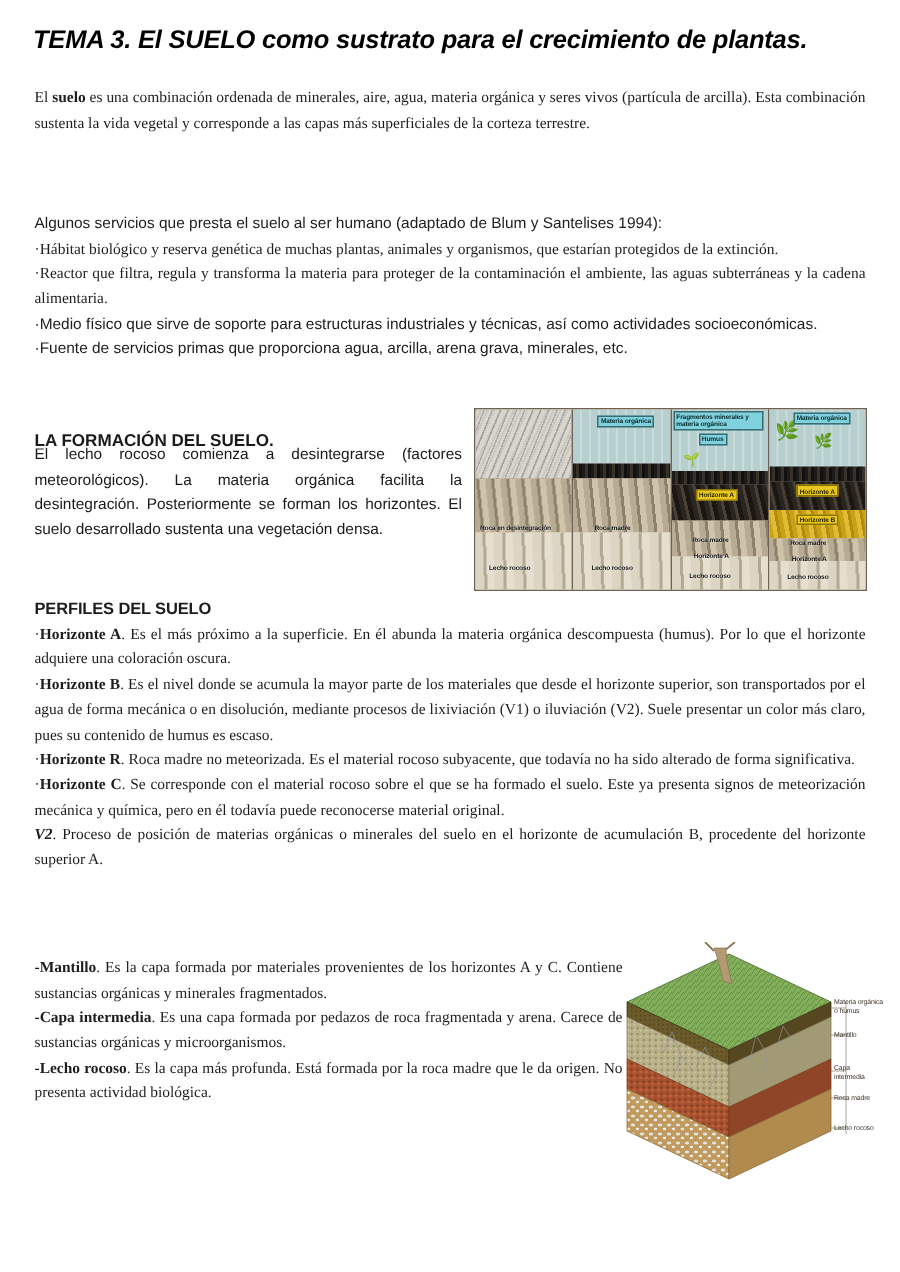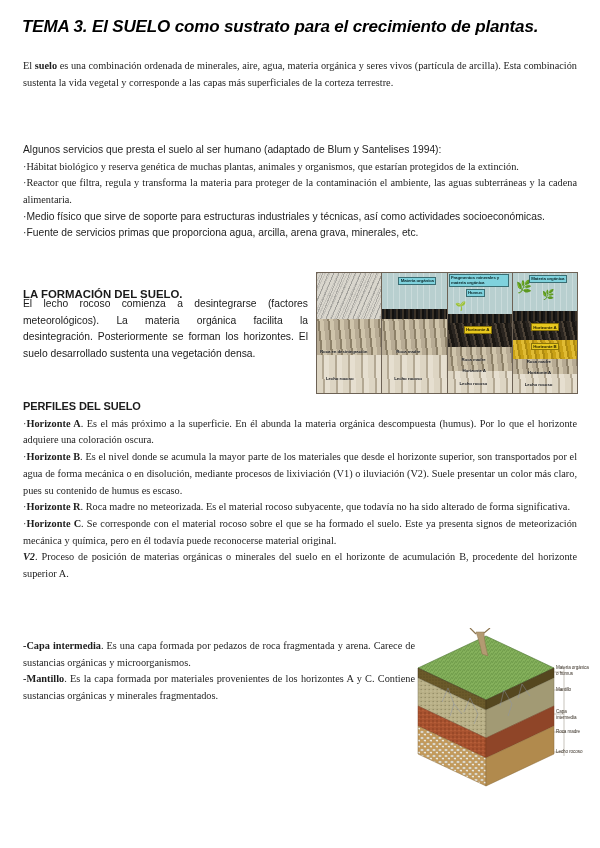--- a/index.html
+++ b/index.html
@@ -291,22 +291,23 @@
 
     <p class="jst"><span>·</span><b>Horizonte R</b><span>. Roca madre no meteorizada. Es el material rocoso subyacente, que todavía no ha sido alterado de forma significativa.</span></p>
 
     <p class="jst"><span>·</span><b>Horizonte C</b><span>. Se corresponde con el material rocoso sobre el que se ha formado el suelo. Este ya presenta signos de meteorización mecánica y química, pero en él todavía puede reconocerse material original.</span></p>
 
 
     <p class="jst"><b style="font-style:italic;">V2</b><span>. Proceso de posición de materias orgánicas o minerales del suelo en el horizonte de acumulación B, procedente del horizonte superior A.</span></p>
   </div>
 
   <div class="body-col" style="top:638px;width:392px;">
+    <p class="jst"><b>-Mantillo</b><span>. Es la capa formada por materiales provenientes de los horizontes A y C. Contiene sustancias orgánicas y minerales fragmentados.</span></p>
     <p class="jst"><b>-Capa intermedia</b><span>. Es una capa formada por pedazos de roca fragmentada y arena. Carece de sustancias orgánicas y microorganismos.</span></p>
-    <p class="jst"><b>-Mantillo</b><span>. Es la capa formada por materiales provenientes de los horizontes A y C. Contiene sustancias orgánicas y minerales fragmentados.</span></p>
+    <p class="jst"><b>-Lecho rocoso</b><span>. Es la capa más profunda. Está formada por la roca madre que le da origen. No presenta actividad biológica.</span></p>
   </div>
 
   <div id="fig-block">
     <svg viewBox="0 0 170 160" xmlns="http://www.w3.org/2000/svg">
       <defs>
         <pattern id="pGrass" width="4" height="4" patternUnits="userSpaceOnUse">
           <rect width="4" height="4" fill="#85b15c"></rect>
           <path d="M0 3 L2 0 M2 4 L4 1" stroke="#5e8a3c" stroke-width=".6"></path>
         </pattern>
         <pattern id="pHumus" width="3" height="3" patternUnits="userSpaceOnUse">

